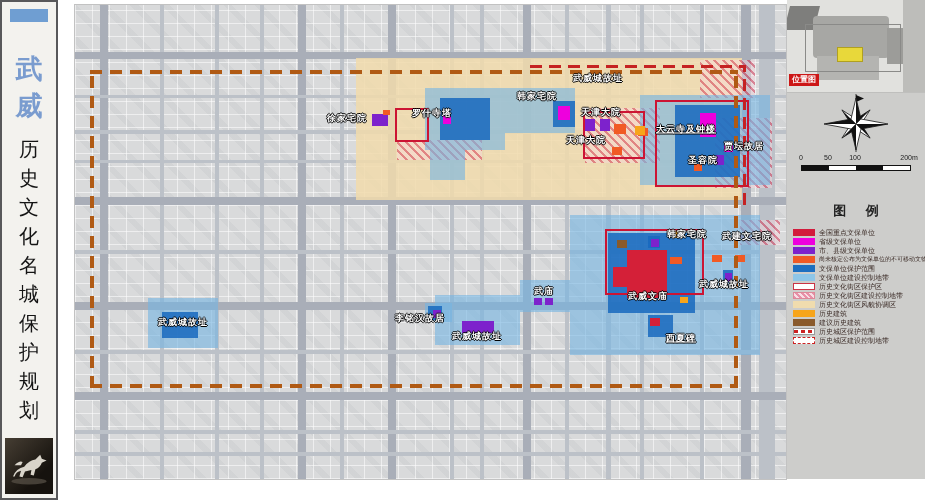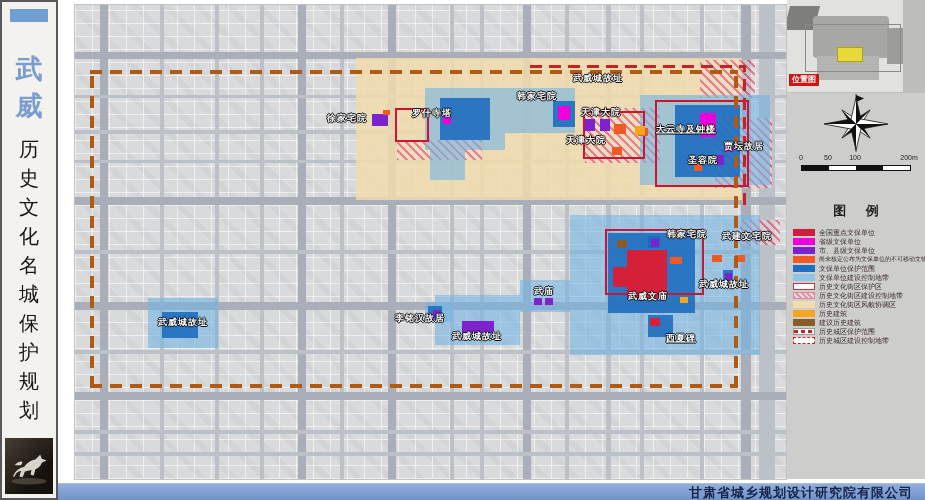--- a/index.html
+++ b/index.html
@@ -352,17 +352,14 @@
           </div>
           <div class="legend-row">
             <span class="sw sw-dash-red"></span>
             <span class="lbl">历史城区建设控制地带</span>
           </div>
         </div>
     </div>
 
   </div>
 
-  <div class="footer">
-    <span>甘肃省城乡规划设计研究院有限公司</span>
-  </div>
 
 </div>
 
 </body></html>

